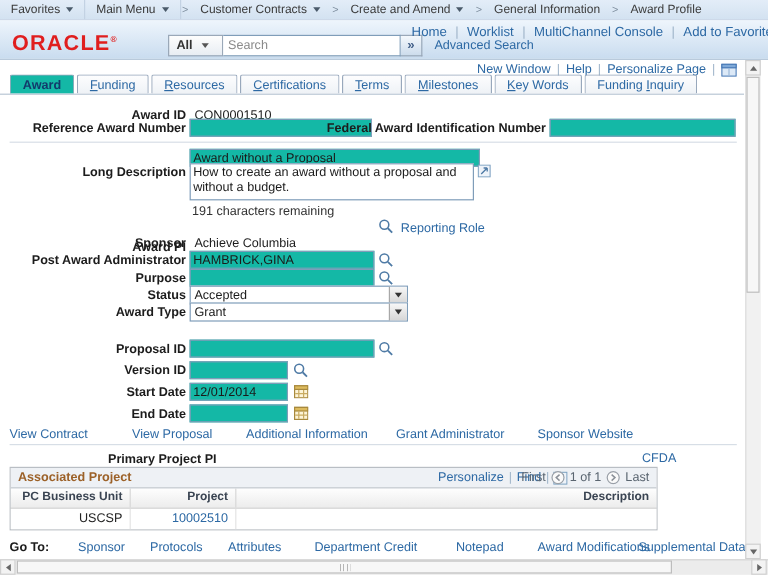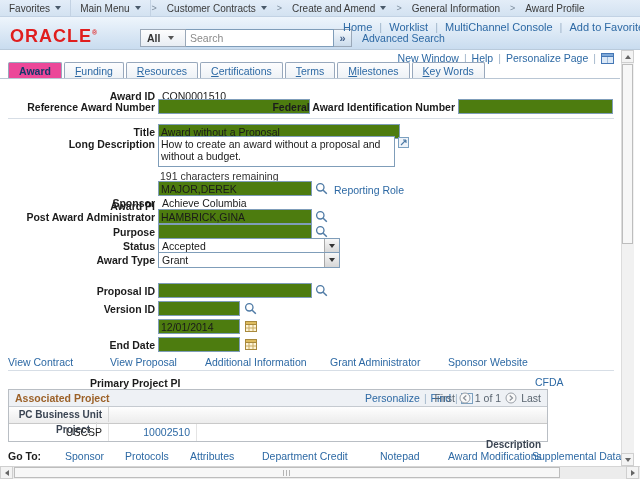--- a/index.html
+++ b/index.html
@@ -41,28 +41,28 @@
   
   #utilrow { position:absolute; right:26px; top:52px; font-size:10.5px; color:#2d69a4; display:flex; align-items:center;padding-left:20px; }
   #utilrow a { color:#2d69a4; text-decoration:none; cursor:pointer; }
   #utilrow .pipe { color:#9fb4c9; margin:0 5px; }
 
   
   #tabs { position:absolute; left:8px; top:62px; display:flex; gap:2px; }
   .tab { height:16px; padding:1px 10px 0 10px; font-size:10.5px; color:#2d69a4;
     border:1px solid #98a8bc; border-bottom:none; border-radius:2px 2px 0 0;
     background:linear-gradient(#fdfdfe,#eef2f6); display:flex; align-items:center; cursor:pointer; white-space:nowrap; }
-  .tab.active { background:#ec4899; color:#123a6b; font-weight:bold; }
+  .tab.active { background:#14b8a6; color:#123a6b; font-weight:bold; }
   .ak { text-decoration:underline; }
   #tabline { position:absolute; left:0; top:78px; width:620px; height:1px; background:#b9c6d4; }
 
   
   .lbl { position:absolute; font-size:10.5px; font-weight:bold; color:#1c1c1c; text-align:right; white-space:nowrap; }
   .ro { position:absolute; font-size:10.5px; color:#1c1c1c; white-space:nowrap; }
-  .txt { position:absolute; height:15px; border:1px solid #7f9db9; background:#4d7c0f;
+  .txt { position:absolute; height:15px; border:1px solid #7f9db9; background:#14b8a6;
     font-family:"Liberation Sans",sans-serif; font-size:10.5px; color:#1a1a1a; padding:0 2px; }
   .ta { position:absolute; border:1px solid #7f9db9; background:#fff; resize:none; overflow:hidden;
     font-family:"Liberation Sans",sans-serif; font-size:10.5px; color:#1a1a1a; padding:1px 2px; }
   .sel { position:absolute; height:16px; border:1px solid #7f9db9; background:#fff;
     font-size:10.5px; color:#1a1a1a; line-height:14px; padding-left:3px; cursor:pointer; }
   .selbtn { position:absolute; right:0; top:0; bottom:0; width:15px;
     background:linear-gradient(#f7f7f7,#d6d6d6); border-left:1px solid #a8a8a8;
     display:flex; align-items:center; justify-content:center; }
   .selbtn .caret { border-top-color:#333; margin:0; }
   .ico { position:absolute; cursor:pointer; line-height:0; }
@@ -71,21 +71,21 @@
 
   
   #grid { position:absolute; left:8px; top:389px; width:540px; border:1px solid #b9bec4; background:#fff;text-align:right; }
   #gridhead { height:17px; background:#eef1f5; border-bottom:1px solid #c5cad0;
     display:flex; align-items:center; font-size:10.5px; position:relative; }
   #gridtitle { color:#9c6128; font-weight:bold; margin-left:6px; }
   #gridtools { position:absolute; left:352px; display:flex; align-items:center; color:#9fb4c9; }
   #gridtools a { color:#2d69a4; text-decoration:none; cursor:pointer; margin:0 4px; }
   #gridnav { position:absolute; right:6px; display:flex; align-items:center; gap:4px; font-size:10.5px; color:#5a6570; }
   .colhead { display:flex; height:17px; background:linear-gradient(#fefefe,#ececec);
-    border-bottom:1px solid #c9c9c9; font-size:10px; font-weight:bold; color:#3a4452;flex-direction:column; }
+    border-bottom:1px solid #c9c9c9; font-size:10px; font-weight:bold; color:#3a4452; }
   .colhead > div { padding:2px 6px; border-right:1px solid #d8d8d8; }
   .gridrow { display:flex; height:17px; background:#fff; font-size:10.5px; color:#222; }
   .gridrow > div { padding:2px 6px; border-right:1px solid #e4e4e4; }
   .c1 { width:100px; } .c2 { width:88px; } .c3 { flex:1; border-right:none !important; }
   .cell-link { color:#2d69a4; cursor:pointer; }
 
   
   #gotorow { position:absolute; left:8px; top:450px; width:606px; height:14px; }
   #gotorow .plink { position:absolute; top:0; }
   #gotolabel { position:absolute; left:0; top:0; font-size:10.5px; font-weight:bold; color:#1c1c1c; }
@@ -182,46 +182,47 @@
       </div>
     <div class="tab">
         <span><span></span><span class="ak">T</span><span>erms</span></span>
       </div>
     <div class="tab">
         <span><span></span><span class="ak">M</span><span>ilestones</span></span>
       </div>
     <div class="tab">
         <span><span></span><span class="ak">K</span><span>ey Words</span></span>
       </div>
+    <div class="tab">
+        <span><span>Funding </span><span class="ak">I</span><span>nquiry</span></span>
+      </div>
   </div>
   <div id="tabline"></div>
 
   <div class="lbl" style="left:0;top:90px;width:155px">Award ID</div>
   <div class="ro" style="left:162px;top:90px">CON0001510</div>
 
   <div class="lbl" style="left:0;top:101px;width:155px">Reference Award Number</div>
   <input class="txt" style="left: 158px; top: 99px; width: 152px;" value="">
   <div class="lbl" style="left:270px;top:101px;width:185px">Federal Award Identification Number</div>
   <input class="txt" style="left: 458px; top: 99px; width: 155px;" value="">
 
   <div class="divider" style="top:118px"></div>
 
-  <div class="lbl" style="left:0;top:126px;width:155px">Title</div>
   <input class="txt" style="left: 158px; top: 124px; width: 242px;" value="Award without a Proposal">
 
   <div class="lbl" style="left:0;top:138px;width:155px">Long Description</div>
   <textarea class="ta" style="left: 158px; top: 136px; width: 237px; height: 31px;">How to create an award without a proposal and without a budget.</textarea>
   <span class="ico" style="left:398px;top:137px"><svg width="11" height="11" viewBox="0 0 11 11">
         <rect x="0.5" y="0.5" width="10" height="10" fill="#eef3f9" stroke="#7ba0c0"></rect>
         <path d="M3 8 L8 3 M8 3 L5 3 M8 3 L8 6" stroke="#4e7aa5" stroke-width="1.1" fill="none"></path>
       </svg></span>
   <div class="ro" style="left:160px;top:170px;color:#333">191 characters remaining</div>
 
   <div class="lbl" style="left:0;top:200px;width:155px">Award PI</div>
-  <input class="txt" style="left: 158px; top: 181px; width: 154px;" value="MAJOR,DEREK">
   <span class="ico" style="left:315px;top:182px"><svg width="13" height="13" viewBox="0 0 13 13">
         <circle cx="5.3" cy="5.3" r="3.7" fill="none" stroke="#4e7aa5" stroke-width="1.3"></circle>
         <line x1="8.2" y1="8.2" x2="11.8" y2="11.8" stroke="#4e7aa5" stroke-width="1.5"></line>
       </svg></span>
   <a class="plink" style="left:334px;top:184px">Reporting Role</a>
 
   <div class="lbl" style="left:0;top:197px;width:155px">Sponsor</div>
   <div class="ro" style="left:162px;top:197px">Achieve Columbia</div>
 
   <div class="lbl" style="left:0;top:211px;width:155px">Post Award Administrator</div>
@@ -261,20 +262,21 @@
         <line x1="8.2" y1="8.2" x2="11.8" y2="11.8" stroke="#4e7aa5" stroke-width="1.5"></line>
       </svg></span>
 
   <div class="lbl" style="left:0;top:303px;width:155px">Version ID</div>
   <input class="txt" style="left: 158px; top: 301px; width: 82px;" value="">
   <span class="ico" style="left:244px;top:302px"><svg width="13" height="13" viewBox="0 0 13 13">
         <circle cx="5.3" cy="5.3" r="3.7" fill="none" stroke="#4e7aa5" stroke-width="1.3"></circle>
         <line x1="8.2" y1="8.2" x2="11.8" y2="11.8" stroke="#4e7aa5" stroke-width="1.5"></line>
       </svg></span>
 
+  <div class="lbl" style="left:0;top:321px;width:155px">Start Date</div>
   <input class="txt" style="left: 158px; top: 319px; width: 82px;" value="12/01/2014">
   <span class="ico" style="left:245px;top:320px"><svg width="12" height="12" viewBox="0 0 12 12">
         <rect x="0.5" y="1.5" width="11" height="10" fill="#fdf4d7" stroke="#a8893c"></rect>
         <rect x="0.5" y="1.5" width="11" height="3" fill="#ddbb5e" stroke="#a8893c"></rect>
         <line x1="4" y1="5" x2="4" y2="11" stroke="#c9ab62"></line>
         <line x1="8" y1="5" x2="8" y2="11" stroke="#c9ab62"></line>
         <line x1="1" y1="8" x2="11" y2="8" stroke="#c9ab62"></line>
       </svg></span>
 
   <div class="lbl" style="left:0;top:339px;width:155px">End Date</div>

